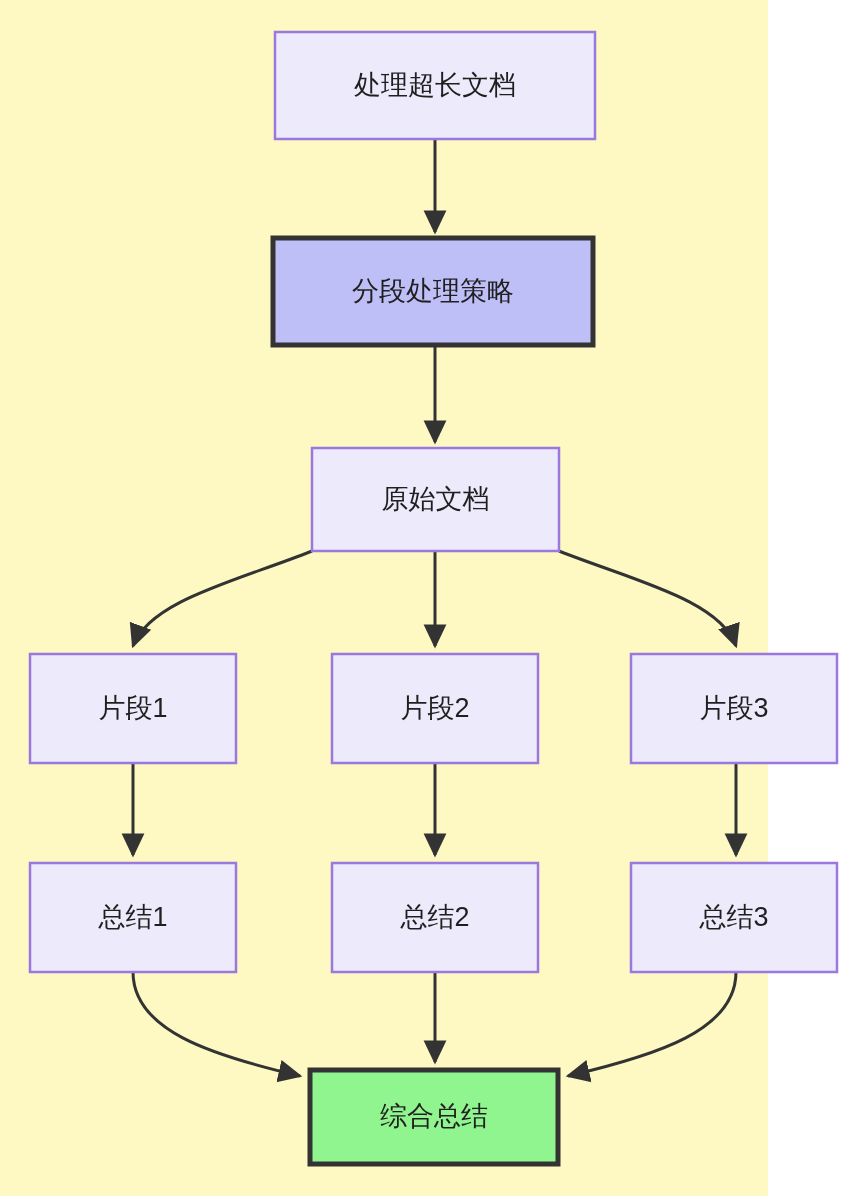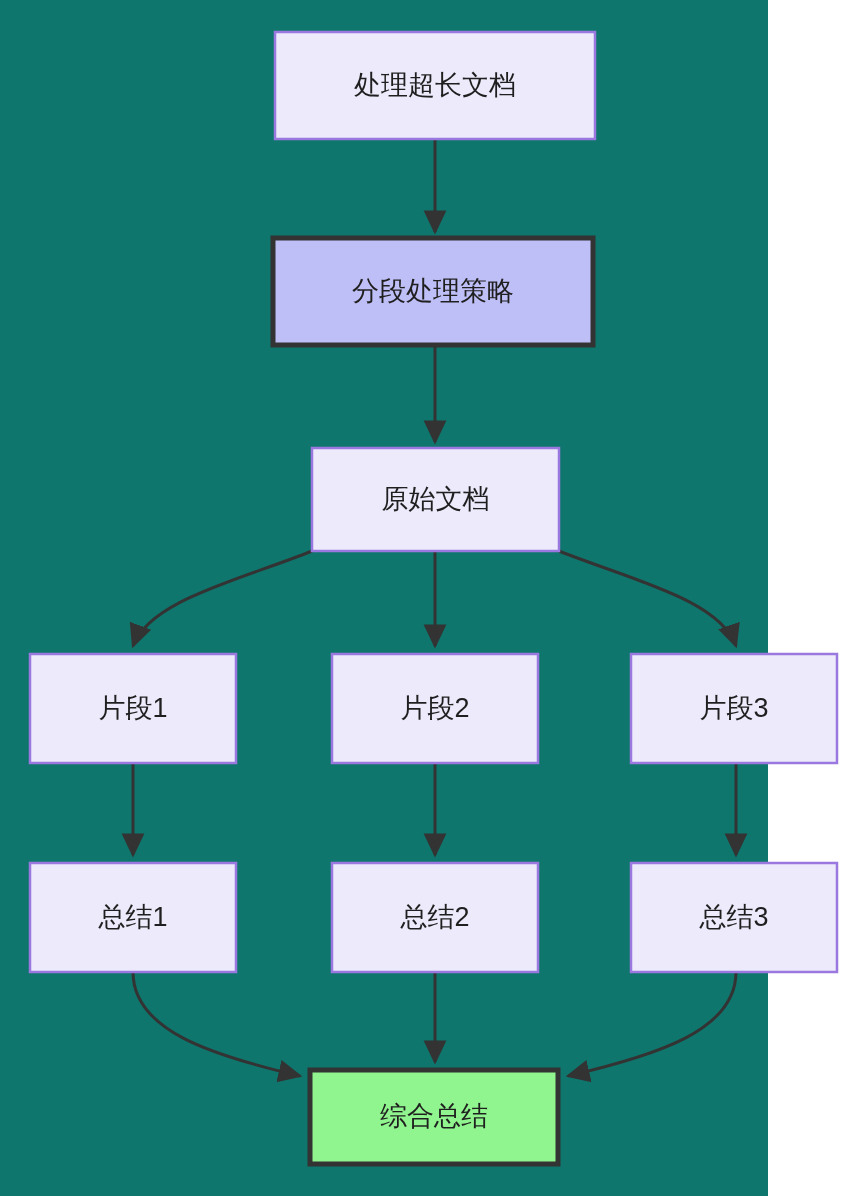--- a/index.html
+++ b/index.html
@@ -10,21 +10,21 @@
   body {
     width: 852px;
     height: 1196px;
     font-family: "Liberation Sans", "DejaVu Sans", sans-serif;
     overflow: hidden;
   }
   #flowchart-root {
     position: relative;
     width: 768px;
     height: 1196px;
-    background: #0f766e;
+    background: #fef9c3;
   }
   svg.diagram {
     display: block;
     width: 852px;
     height: 1196px;
   }
   .node-rect {
     stroke-width: 2;
   }
   .node-rect.normal {

